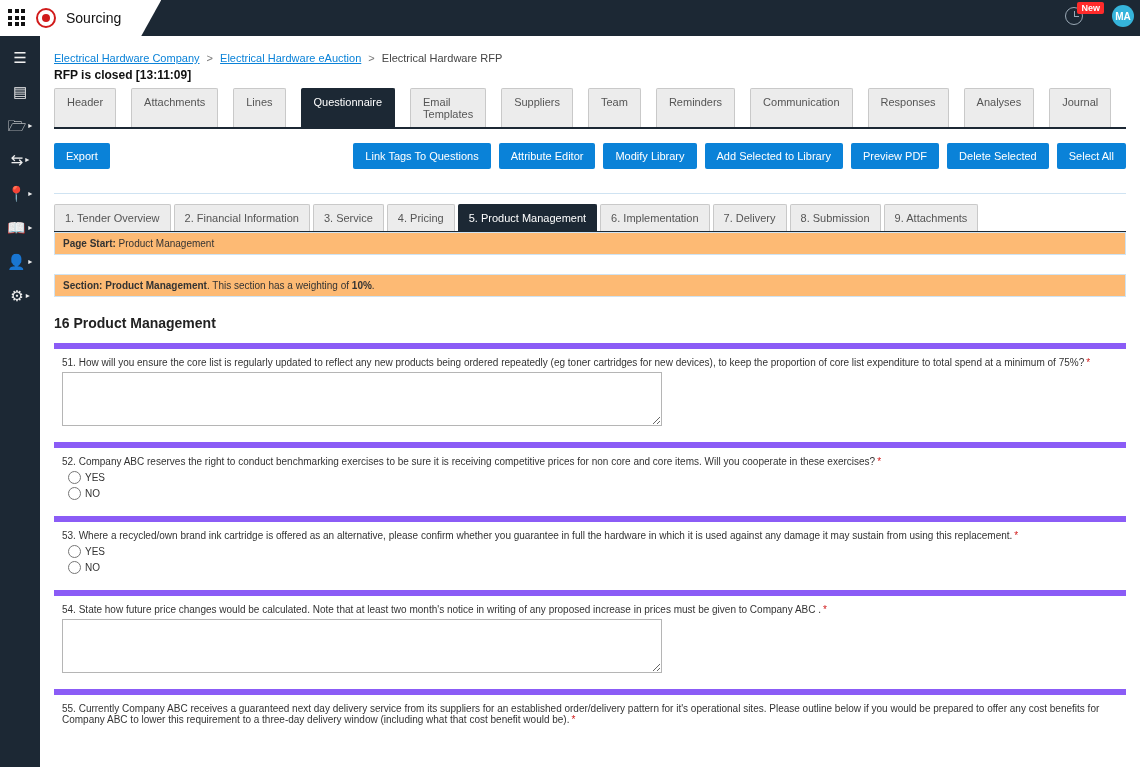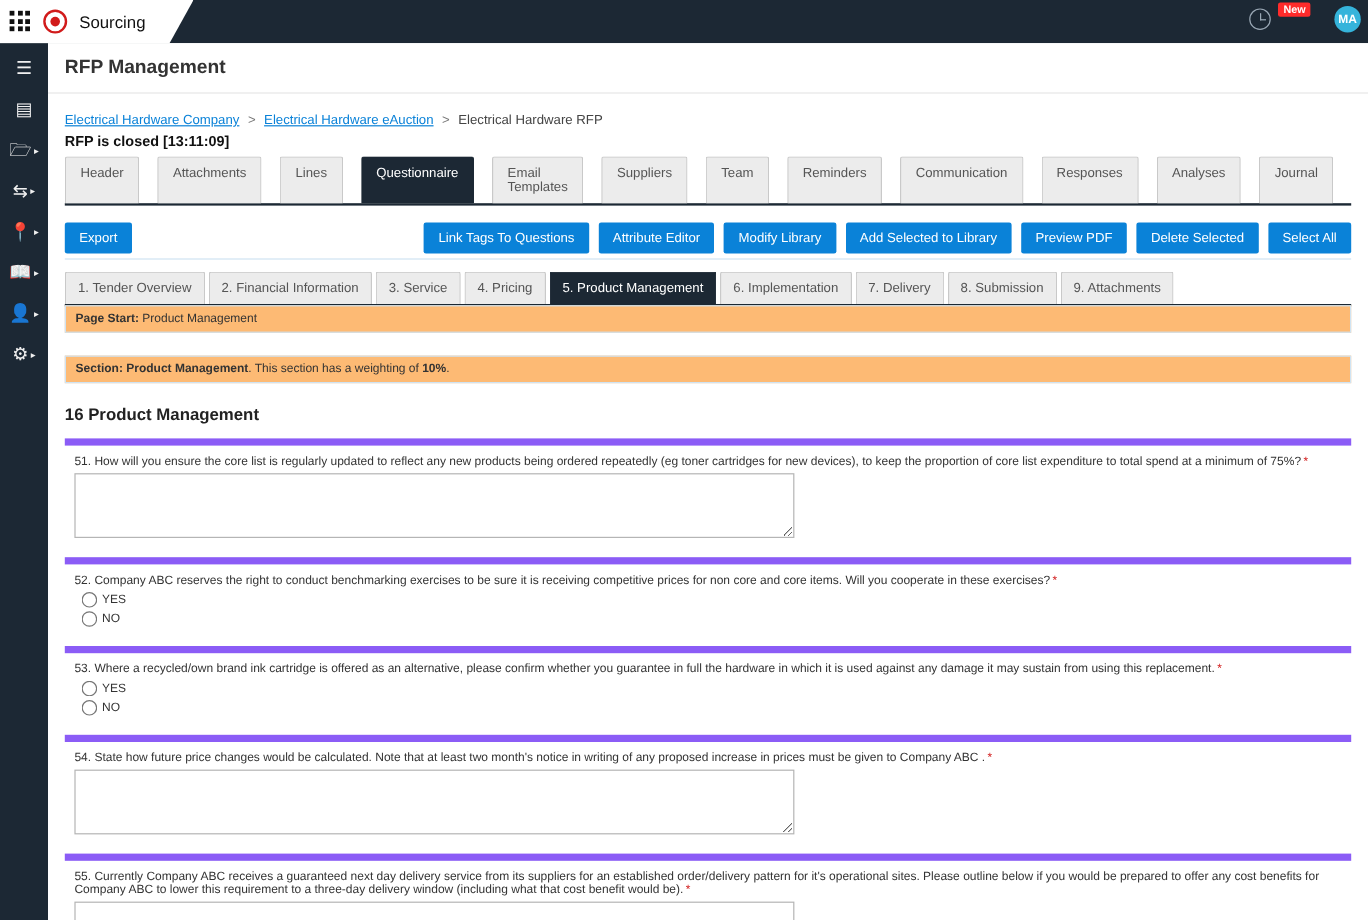--- a/index.html
+++ b/index.html
@@ -21,21 +21,21 @@
   html,body{margin:0;padding:0;width:1140px;height:767px;overflow:hidden;font-family:Arial,Helvetica,sans-serif;color:var(--text);background:#fff;}
   
   .topbar{position:relative;height:36px;background:var(--topbar-bg);display:flex;align-items:center;}
   .topbar-left{height:36px;background:#fff;display:flex;align-items:center;gap:10px;padding:0 40px 0 8px;
     clip-path:polygon(0 0,100% 0,calc(100% - 20px) 100%,0 100%);}
   .apps-icon{width:18px;height:18px;display:grid;grid-template-columns:repeat(3,1fr);grid-template-rows:repeat(3,1fr);gap:2px;}
   .apps-icon div{background:#111;width:4px;height:4px;}
   .brand-dot{width:20px;height:20px;border:2px solid #d11b1b;border-radius:50%;display:flex;align-items:center;justify-content:center;}
   .brand-dot::after{content:"";width:8px;height:8px;background:#d11b1b;border-radius:50%;}
   .brand-text{font-size:14px;color:#111;}
-  .topbar-right{position:absolute;right:6px;top:0;height:32px;display:flex;align-items:center;gap:20px;text-align:right;}
+  .topbar-right{position:absolute;right:6px;top:0;height:32px;display:flex;align-items:center;gap:8px;text-align:right;}
   .clock-icon{width:18px;height:18px;border:1.5px solid #9aa8b5;border-radius:50%;position:relative;}
   .clock-icon::before{content:"";position:absolute;width:1px;height:6px;background:#9aa8b5;left:8px;top:3px;}
   .clock-icon::after{content:"";position:absolute;width:5px;height:1px;background:#9aa8b5;left:8px;top:8px;}
   .new-badge{background:#ff2b2b;color:#fff;font-size:9px;font-weight:bold;padding:1px 4px;border-radius:2px;position:relative;top:-8px;margin-left:-14px;}
   .avatar{width:22px;height:22px;border-radius:50%;background:#35b4db;color:#fff;font-size:10px;font-weight:bold;display:flex;align-items:center;justify-content:center;}
   
   .sidebar{position:absolute;left:0;top:36px;width:40px;background:var(--sidebar-bg);height:731px;display:flex;flex-direction:column;align-items:center;padding-top:6px;gap:4px;}
   .side-item{width:40px;height:30px;display:flex;align-items:center;justify-content:center;cursor:pointer;}
   .side-icon{color:#f0f0f0;font-size:15px;line-height:1;}
   .side-item .tri{font-size:8px;margin-left:2px;color:#f0f0f0;}
@@ -46,21 +46,21 @@
   .breadcrumb{font-size:11px;margin:8px 0 4px 0;}
   .breadcrumb a{color:var(--link);text-decoration:underline;cursor:pointer;}
   .breadcrumb .sep{color:#777;margin:0 4px;}
   .breadcrumb .current{color:#444;}
   .status-row{text-align:left;font-size:12px;font-weight:bold;color:#111;margin:4px 0 6px 0;}
   
   .top-tabs{display:flex;border-bottom:2px solid #1c2834;}
   .top-tab{background:var(--tab-grey);border:1px solid var(--tab-border);border-bottom:none;font-size:11px;color:#555;padding:7px 12px;margin-right:15px;cursor:pointer;border-radius:2px 2px 0 0;}
   .top-tab.active{background:var(--dark-tab);color:#fff;border-color:var(--dark-tab);}
   
-  .toolbar{display:flex;align-items:center;margin:14px 0 10px 0;border-bottom:1px solid #cfe3f2;padding-bottom:4px;}
+  .toolbar{display:flex;align-items:center;margin:14px 0 10px 0;border-bottom:1px solid #cfe3f2;padding-bottom:24px;}
   .btn{background:var(--blue-btn);color:#fff;border:none;font-size:11px;padding:7px 12px;border-radius:2px;cursor:pointer;white-space:nowrap;}
   .toolbar .spacer{flex:1;}
   .toolbar .btn{margin-left:8px;}
   .toolbar .btn:first-child{margin-left:0;}
   
   .sub-tabs{display:flex;border-bottom:2px solid #1b2833;}
   .sub-tab{background:var(--tab-grey);border:1px solid var(--tab-border);border-bottom:none;font-size:11px;color:#555;padding:7px 10px;margin-right:3px;cursor:pointer;border-radius:2px 2px 0 0;}
   .sub-tab.active{background:var(--dark-tab);color:#fff;border-color:var(--dark-tab);}
   
   .strip{border:1px solid #cfe3f2;padding:5px 8px;font-size:10px;color:#333;margin-top:-1px;background:#fdba74;}
@@ -128,21 +128,20 @@
       <span class="side-icon">👤</span>
       <span class="tri">▸</span>
     </div>
   <div class="side-item">
       <span class="side-icon">⚙</span>
       <span class="tri">▸</span>
     </div>
 </div>
 
 <div class="main">
-  <div class="page-header">RFP Management</div>
   <div class="content">
 
     <div class="breadcrumb">
       <a>Electrical Hardware Company</a>
       <span class="sep">&gt;</span>
       <a>Electrical Hardware eAuction</a>
       <span class="sep">&gt;</span>
       <span class="current">Electrical Hardware RFP</span>
     </div>
 

